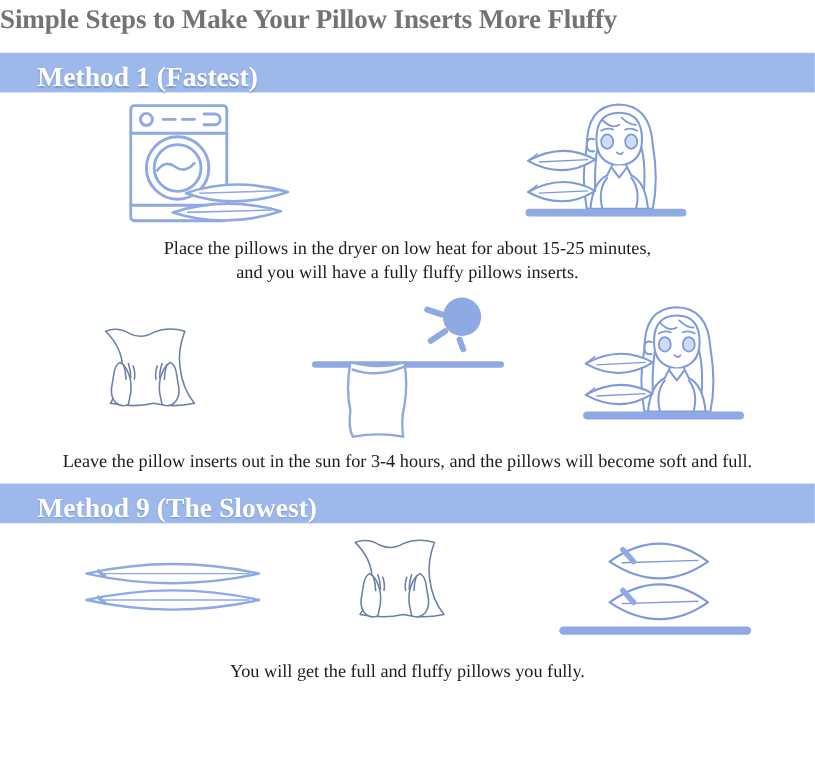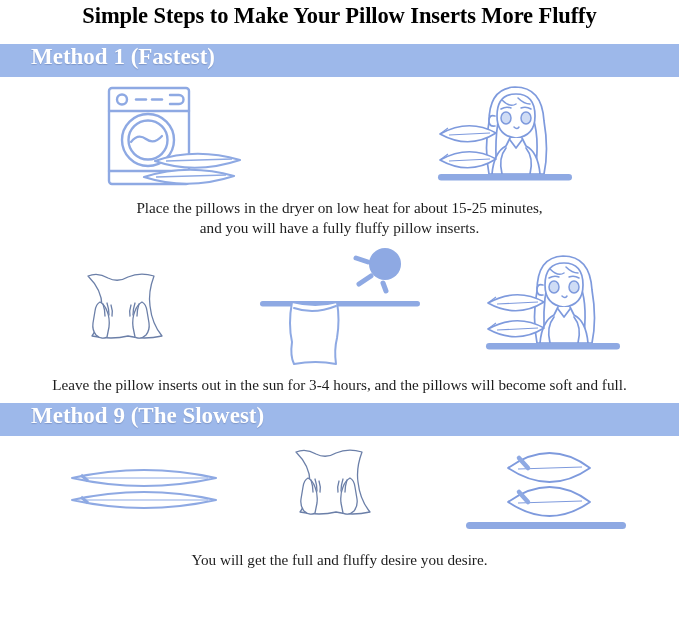--- a/index.html
+++ b/index.html
@@ -7,37 +7,37 @@
     width:679px;height:641px;
     background:#ffffff;
     font-family:"Liberation Serif", serif;
     color:#1a1a1a;
     overflow:hidden;
     position:relative;
   }
   .page{width:679px;height:641px;position:relative;}
 
   .main-title{
-    text-align:center;
+    text-align:left;
     font-family:"Liberation Serif", serif;
     font-weight:bold;
     font-size:22.5px;
     line-height:26px;
     letter-spacing:-0.1px;
-    color:#000000;
+    color:#737373;
     padding-top:3px;
     height:30px;
   }
 
   .method-banner{
     width:679px;
     height:33px;
     background:#9db8ea;
     display:flex;
-    align-items:flex-start;
+    align-items:flex-end;
     box-sizing:border-box;
   }
   .method-banner .banner-text{
     padding-left:31px;
     color:#ffffff;
     font-family:"Liberation Serif", serif;
     font-weight:bold;
     font-size:23px;
     line-height:25px;
     text-shadow:0 1px 1px rgba(90,110,160,0.45);
@@ -148,21 +148,21 @@
         <line x1="8" y1="56" x2="16" y2="50"></line>
         <line x1="8" y1="82" x2="16" y2="76"></line>
       </g>
 
       <rect x="6" y="96" width="134" height="6.5" rx="3.2" fill="#8ea9e3"></rect>
     </svg>
   </div>
 
   <div class="caption cap1">
     <div>Place the pillows in the dryer on low heat for about 15-25 minutes,</div>
-    <div>and you will have a fully fluffy pillow inserts.</div>
+    <div>and you will have a fully fluffy pillows inserts.</div>
   </div>
 
 
   <div class="illus-row sec2-art">
 
     <svg class="art" style="left:78px;top:25px;" width="100" height="80" viewBox="0 0 100 80">
       <g fill="#ffffff" stroke="#6b7fa8" stroke-width="1.3" stroke-linejoin="round" stroke-linecap="round">
         <path d="M10 10 Q20 6 30 12 Q40 17 50 11 Q62 6 76 10
                  Q70 26 72 40 Q74 58 84 70
                  Q66 74 50 70 Q34 74 14 70
@@ -291,16 +291,16 @@
       </g>
       <g stroke="#8ea9e3" stroke-width="4.5" stroke-linecap="round">
         <line x1="57" y1="16" x2="66" y2="26"></line>
         <line x1="57" y1="50" x2="66" y2="60"></line>
       </g>
       <rect x="4" y="80" width="160" height="7" rx="3.5" fill="#8ea9e3"></rect>
     </svg>
   </div>
 
   <div class="caption cap3">
-    <div>You will get the full and fluffy desire you desire.</div>
+    <div>You will get the full and fluffy pillows you fully.</div>
   </div>
 
 </div>
 
 </body></html>

